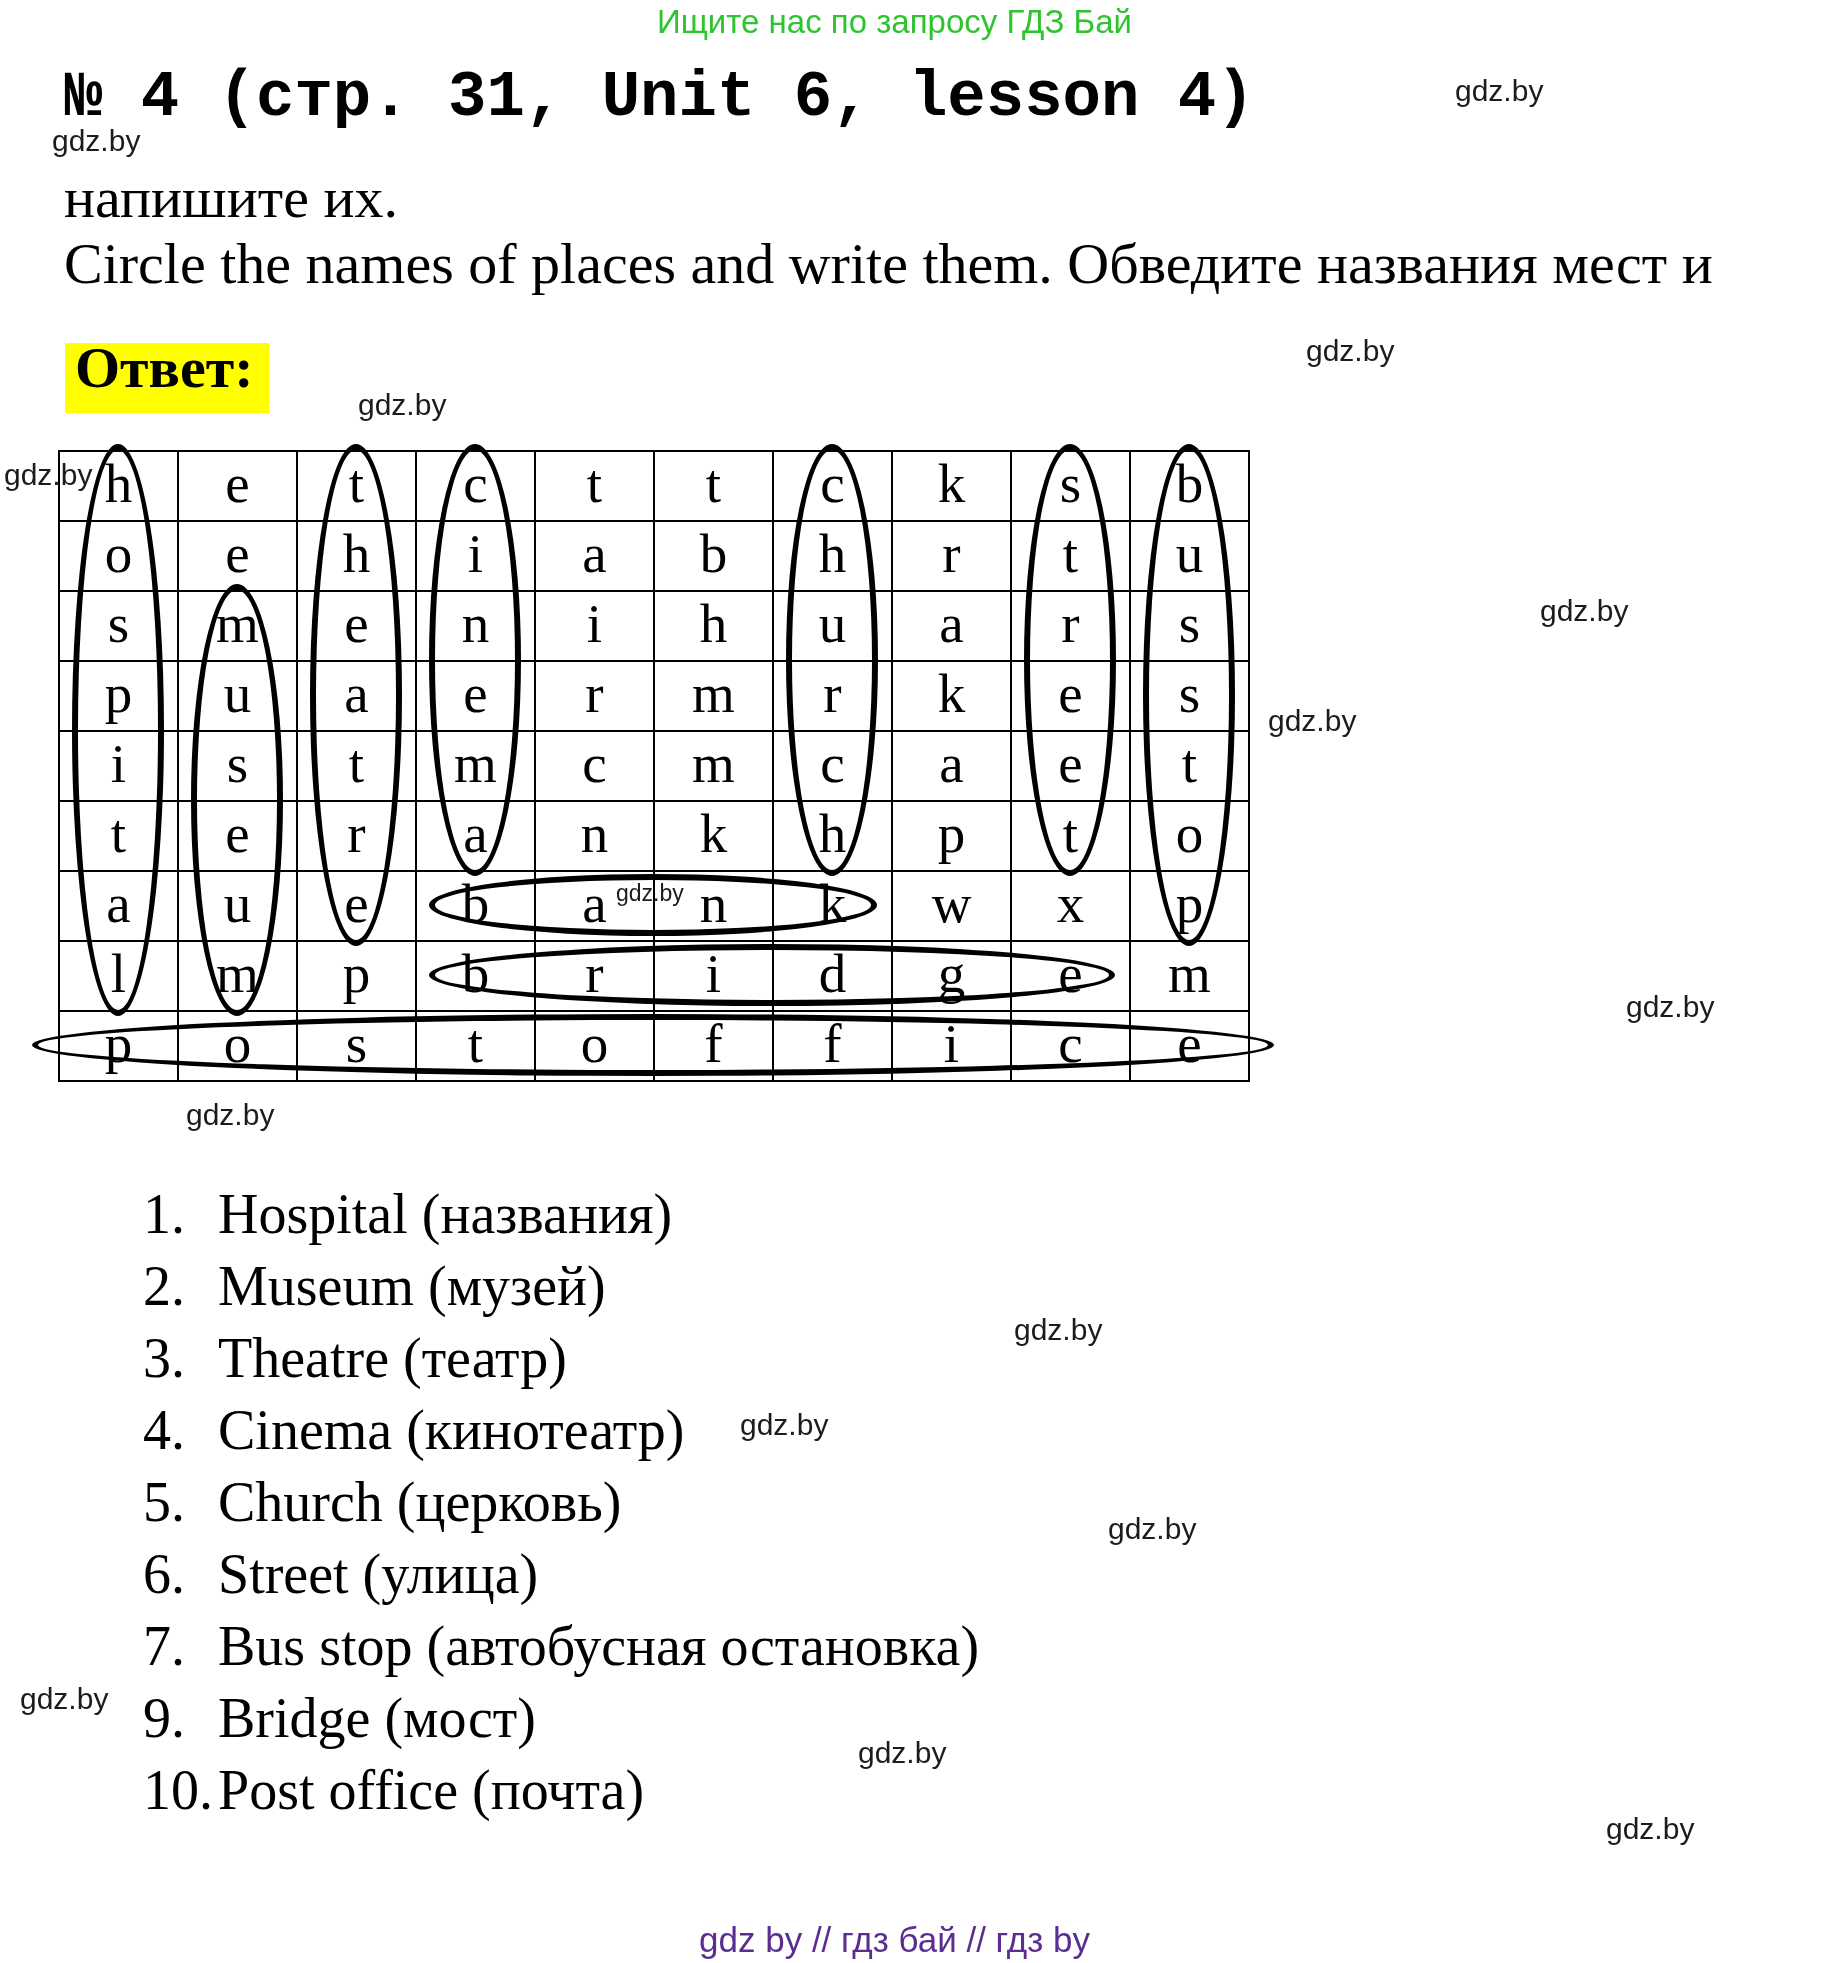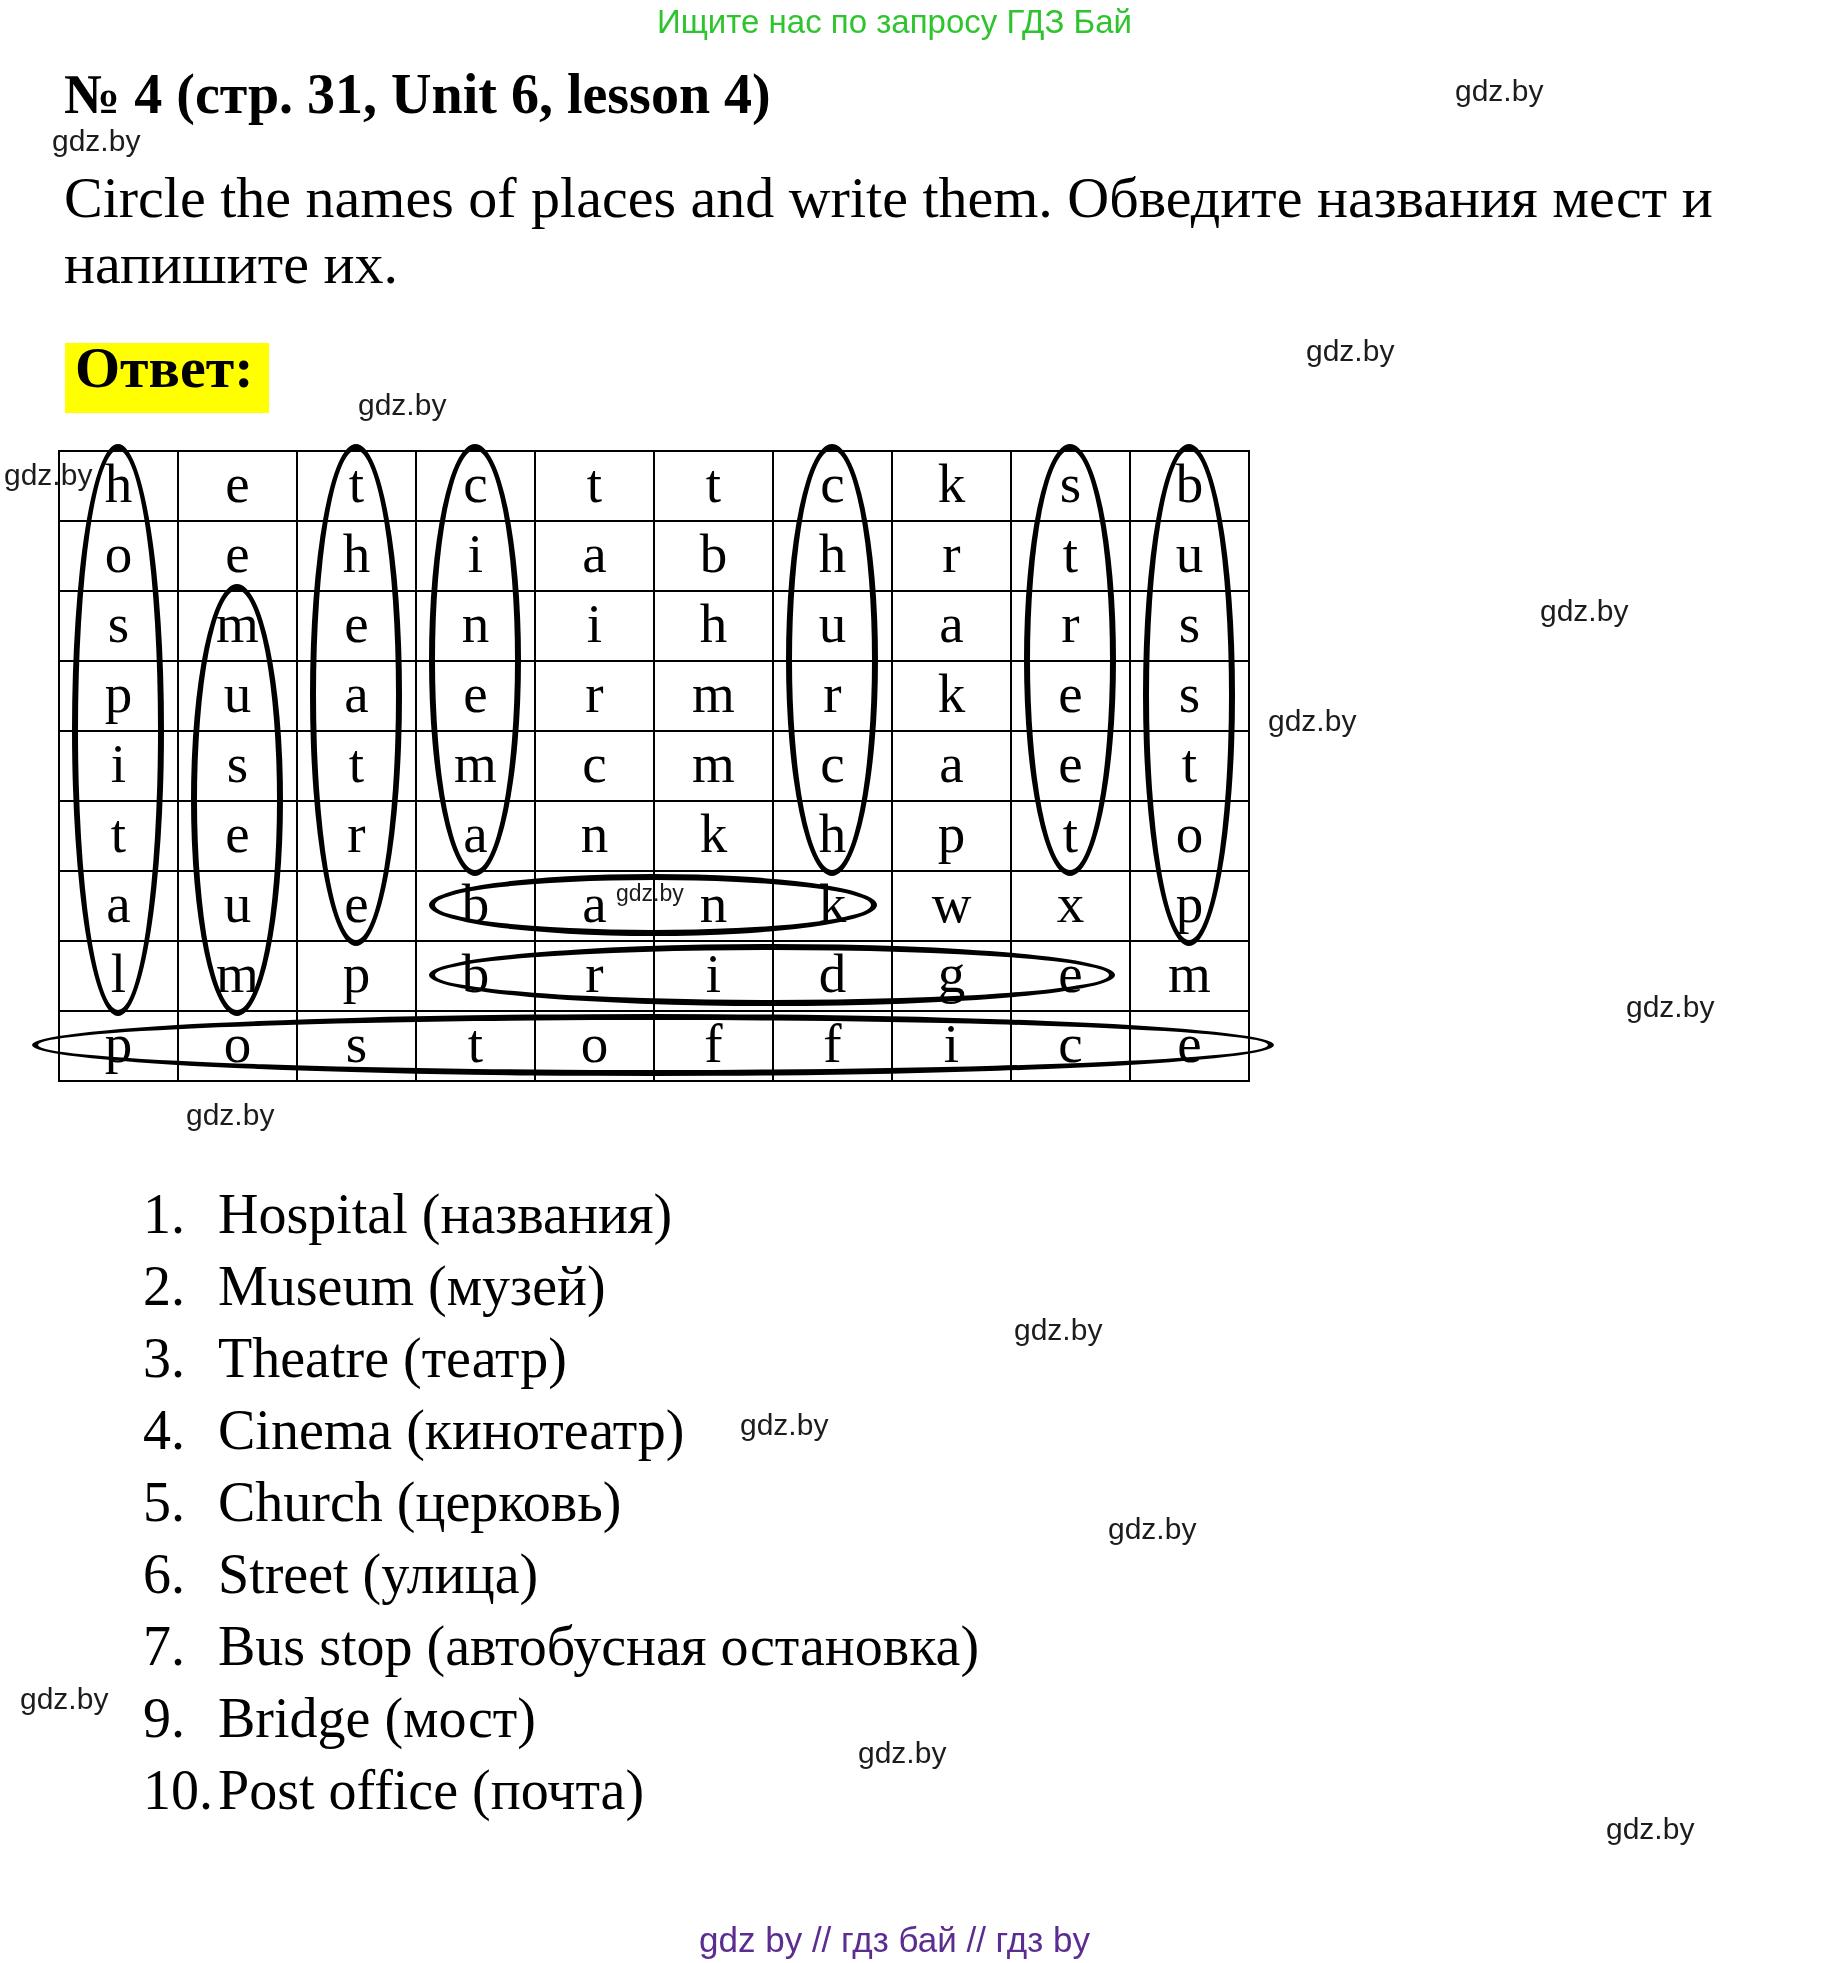--- a/index.html
+++ b/index.html
@@ -6,22 +6,23 @@
   html,body { background:#ffffff; }
   .page {
     position:relative; width:1789px; height:1963px; background:#ffffff;
     font-family:"Liberation Serif","DejaVu Serif",serif; color:#000; overflow:hidden;
   }
   .banner {
     position:absolute; top:3px; left:0; width:100%; text-align:center;
     font-family:"Liberation Sans","DejaVu Sans",sans-serif; font-size:33px; font-weight:400;
   }
   .title {
-    position:absolute; left:64px; top:62px; font-size:56px; font-weight:700;
+    position:absolute; left:64px; top:62px; font-size:64px; font-weight:700;
     white-space:nowrap;
+    font-family:Liberation Mono, monospace;
   }
   .instruction { position:absolute; left:64px; top:165px; }
   .instruction .line { font-size:58px; line-height:66px; white-space:nowrap; }
   .answer-label {
     position:absolute; left:65px; top:343px; height:70px;
     font-size:58px; font-weight:700; padding:0 16px 22px 10px;
     display:flex; align-items:center;
   }
   .grid-wrap { position:absolute; left:58px; top:450px; width:1190px; height:630px; }
   table.ws { border-collapse:collapse; table-layout:fixed; width:1190px; border:2px solid #000; }
@@ -45,22 +46,22 @@
 </head>
 <body>
 
 <div class="page">
 
   <div class="banner" style="color: rgb(47, 196, 47);">Ищите нас по запросу ГДЗ Бай</div>
 
   <div class="title">№ 4 (стр. 31, Unit 6, lesson 4)</div>
 
   <div class="instruction">
+    <div class="line">напишите их.</div>
     <div class="line">Circle the names of places and write them. Обведите названия мест и</div>
-    <div class="line">напишите их.</div>
   </div>
 
   <div class="answer-label" style="background: rgb(255, 255, 0);">Ответ:</div>
 
   <div class="grid-wrap">
     <table class="ws">
       <tbody>
           <tr>
             <td>h</td>
             <td>e</td>

